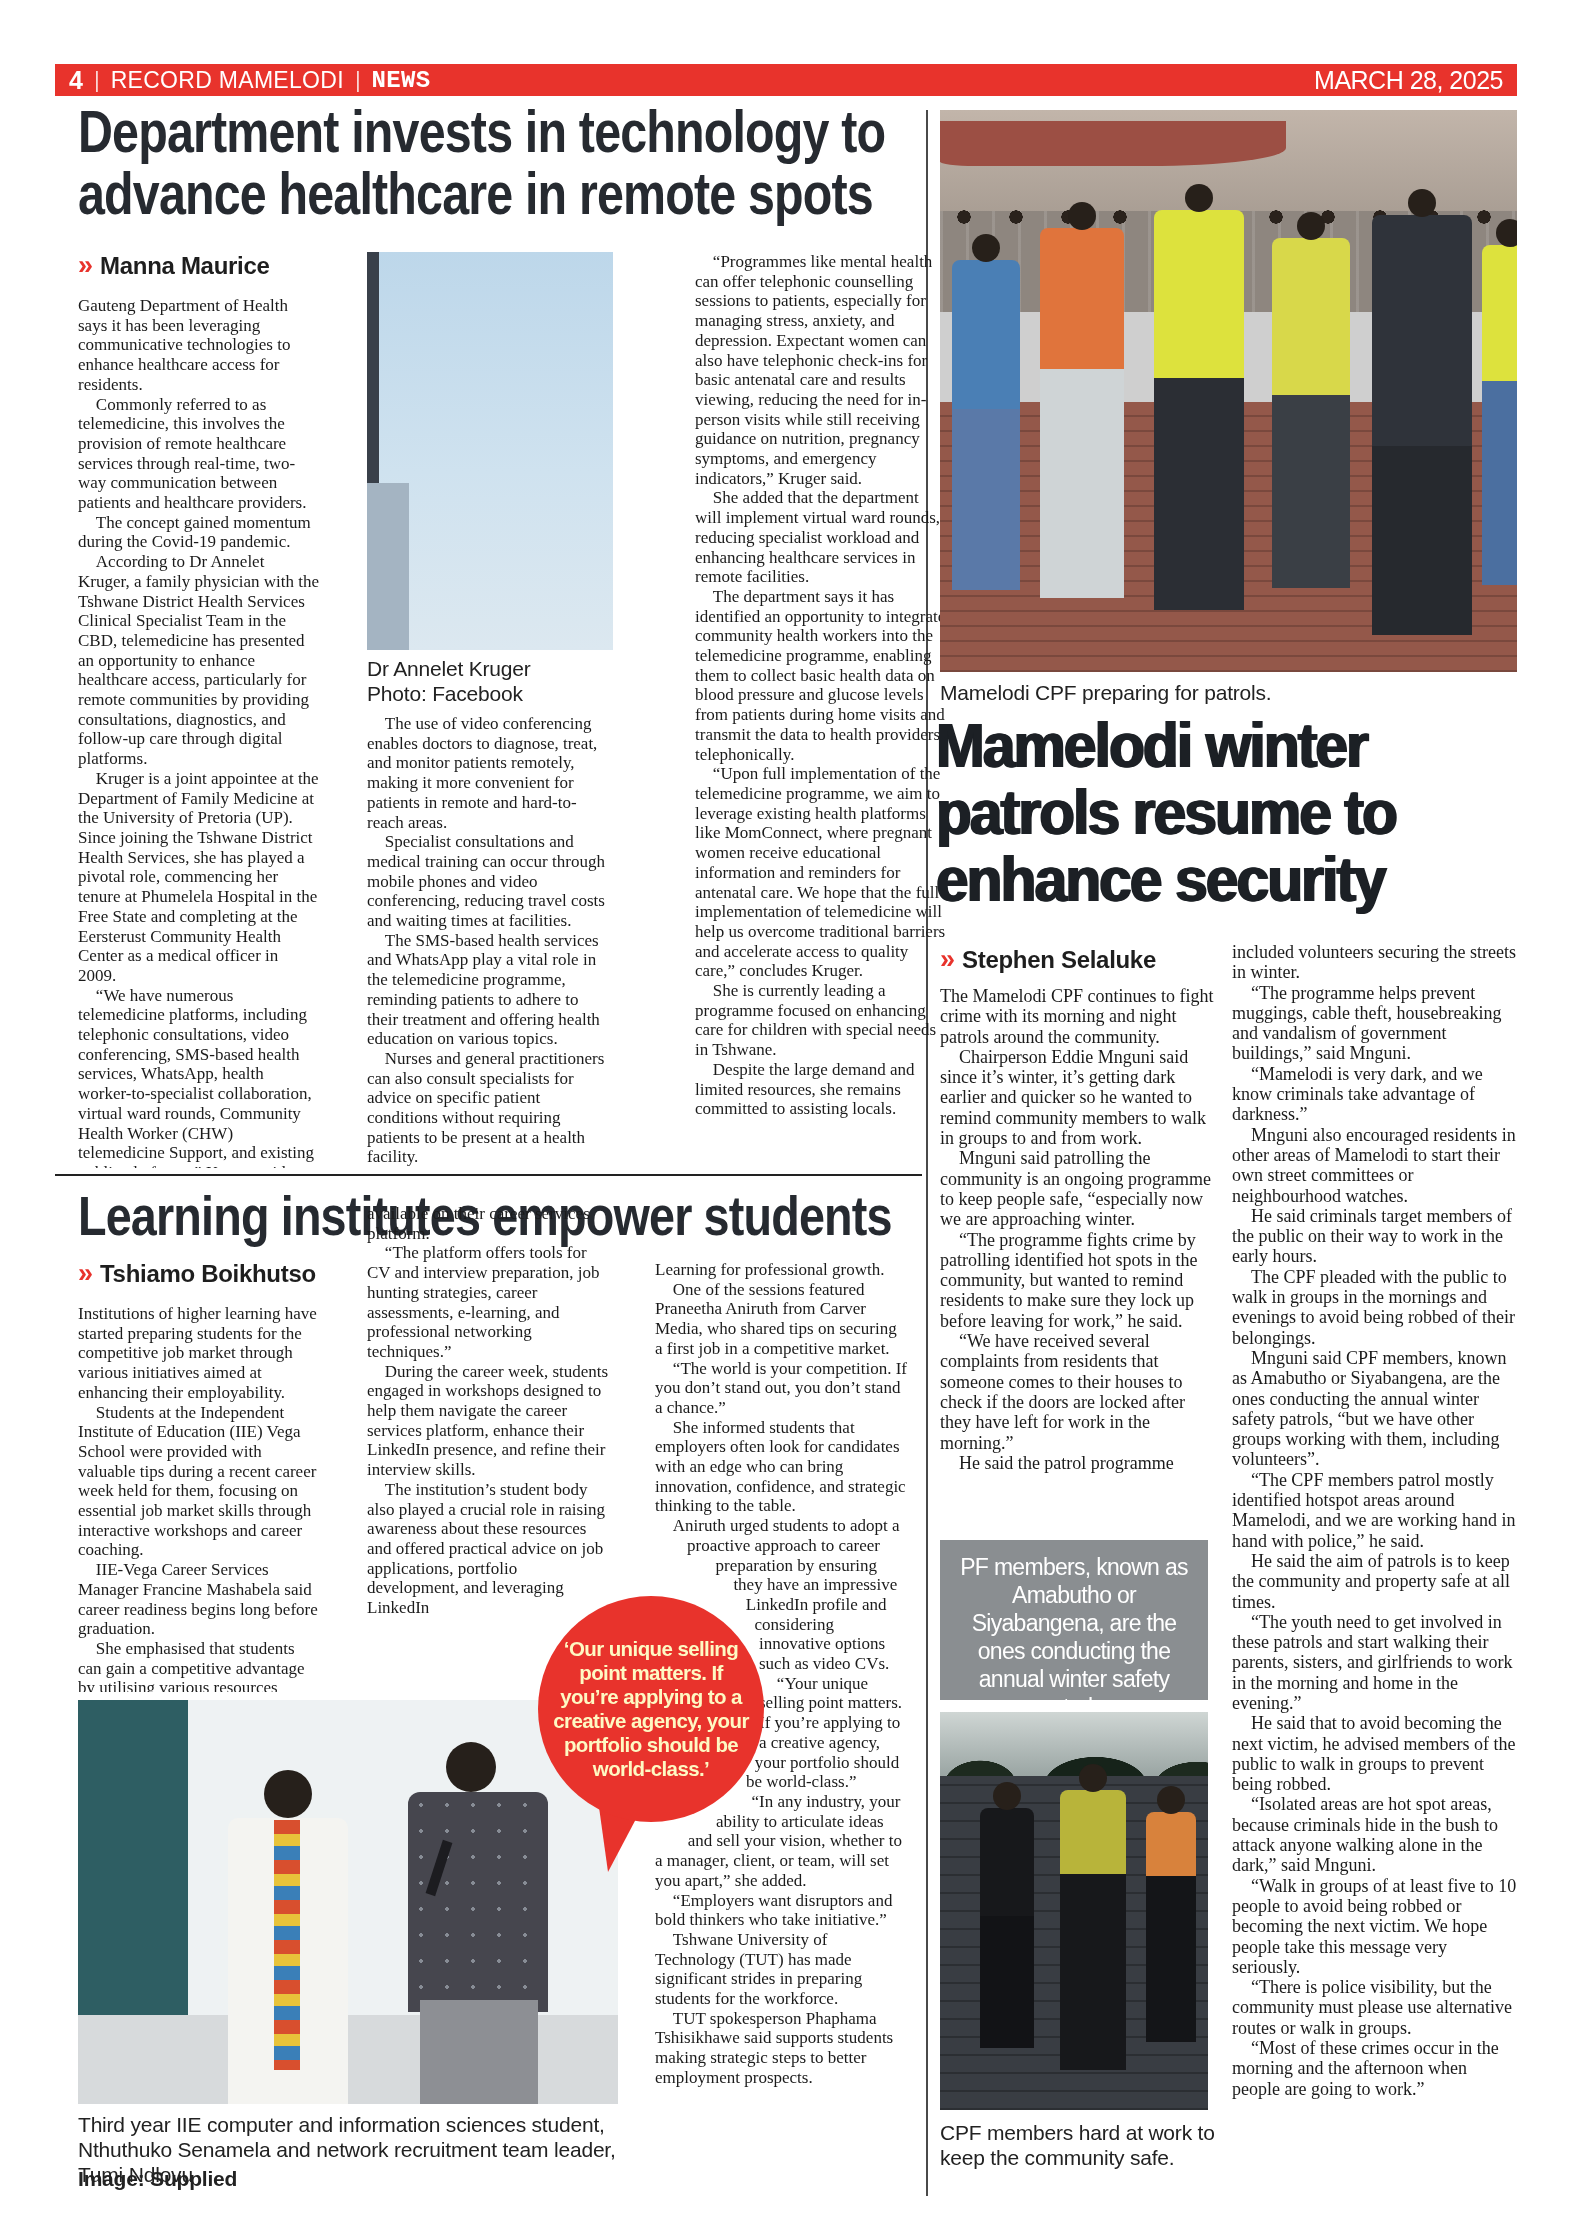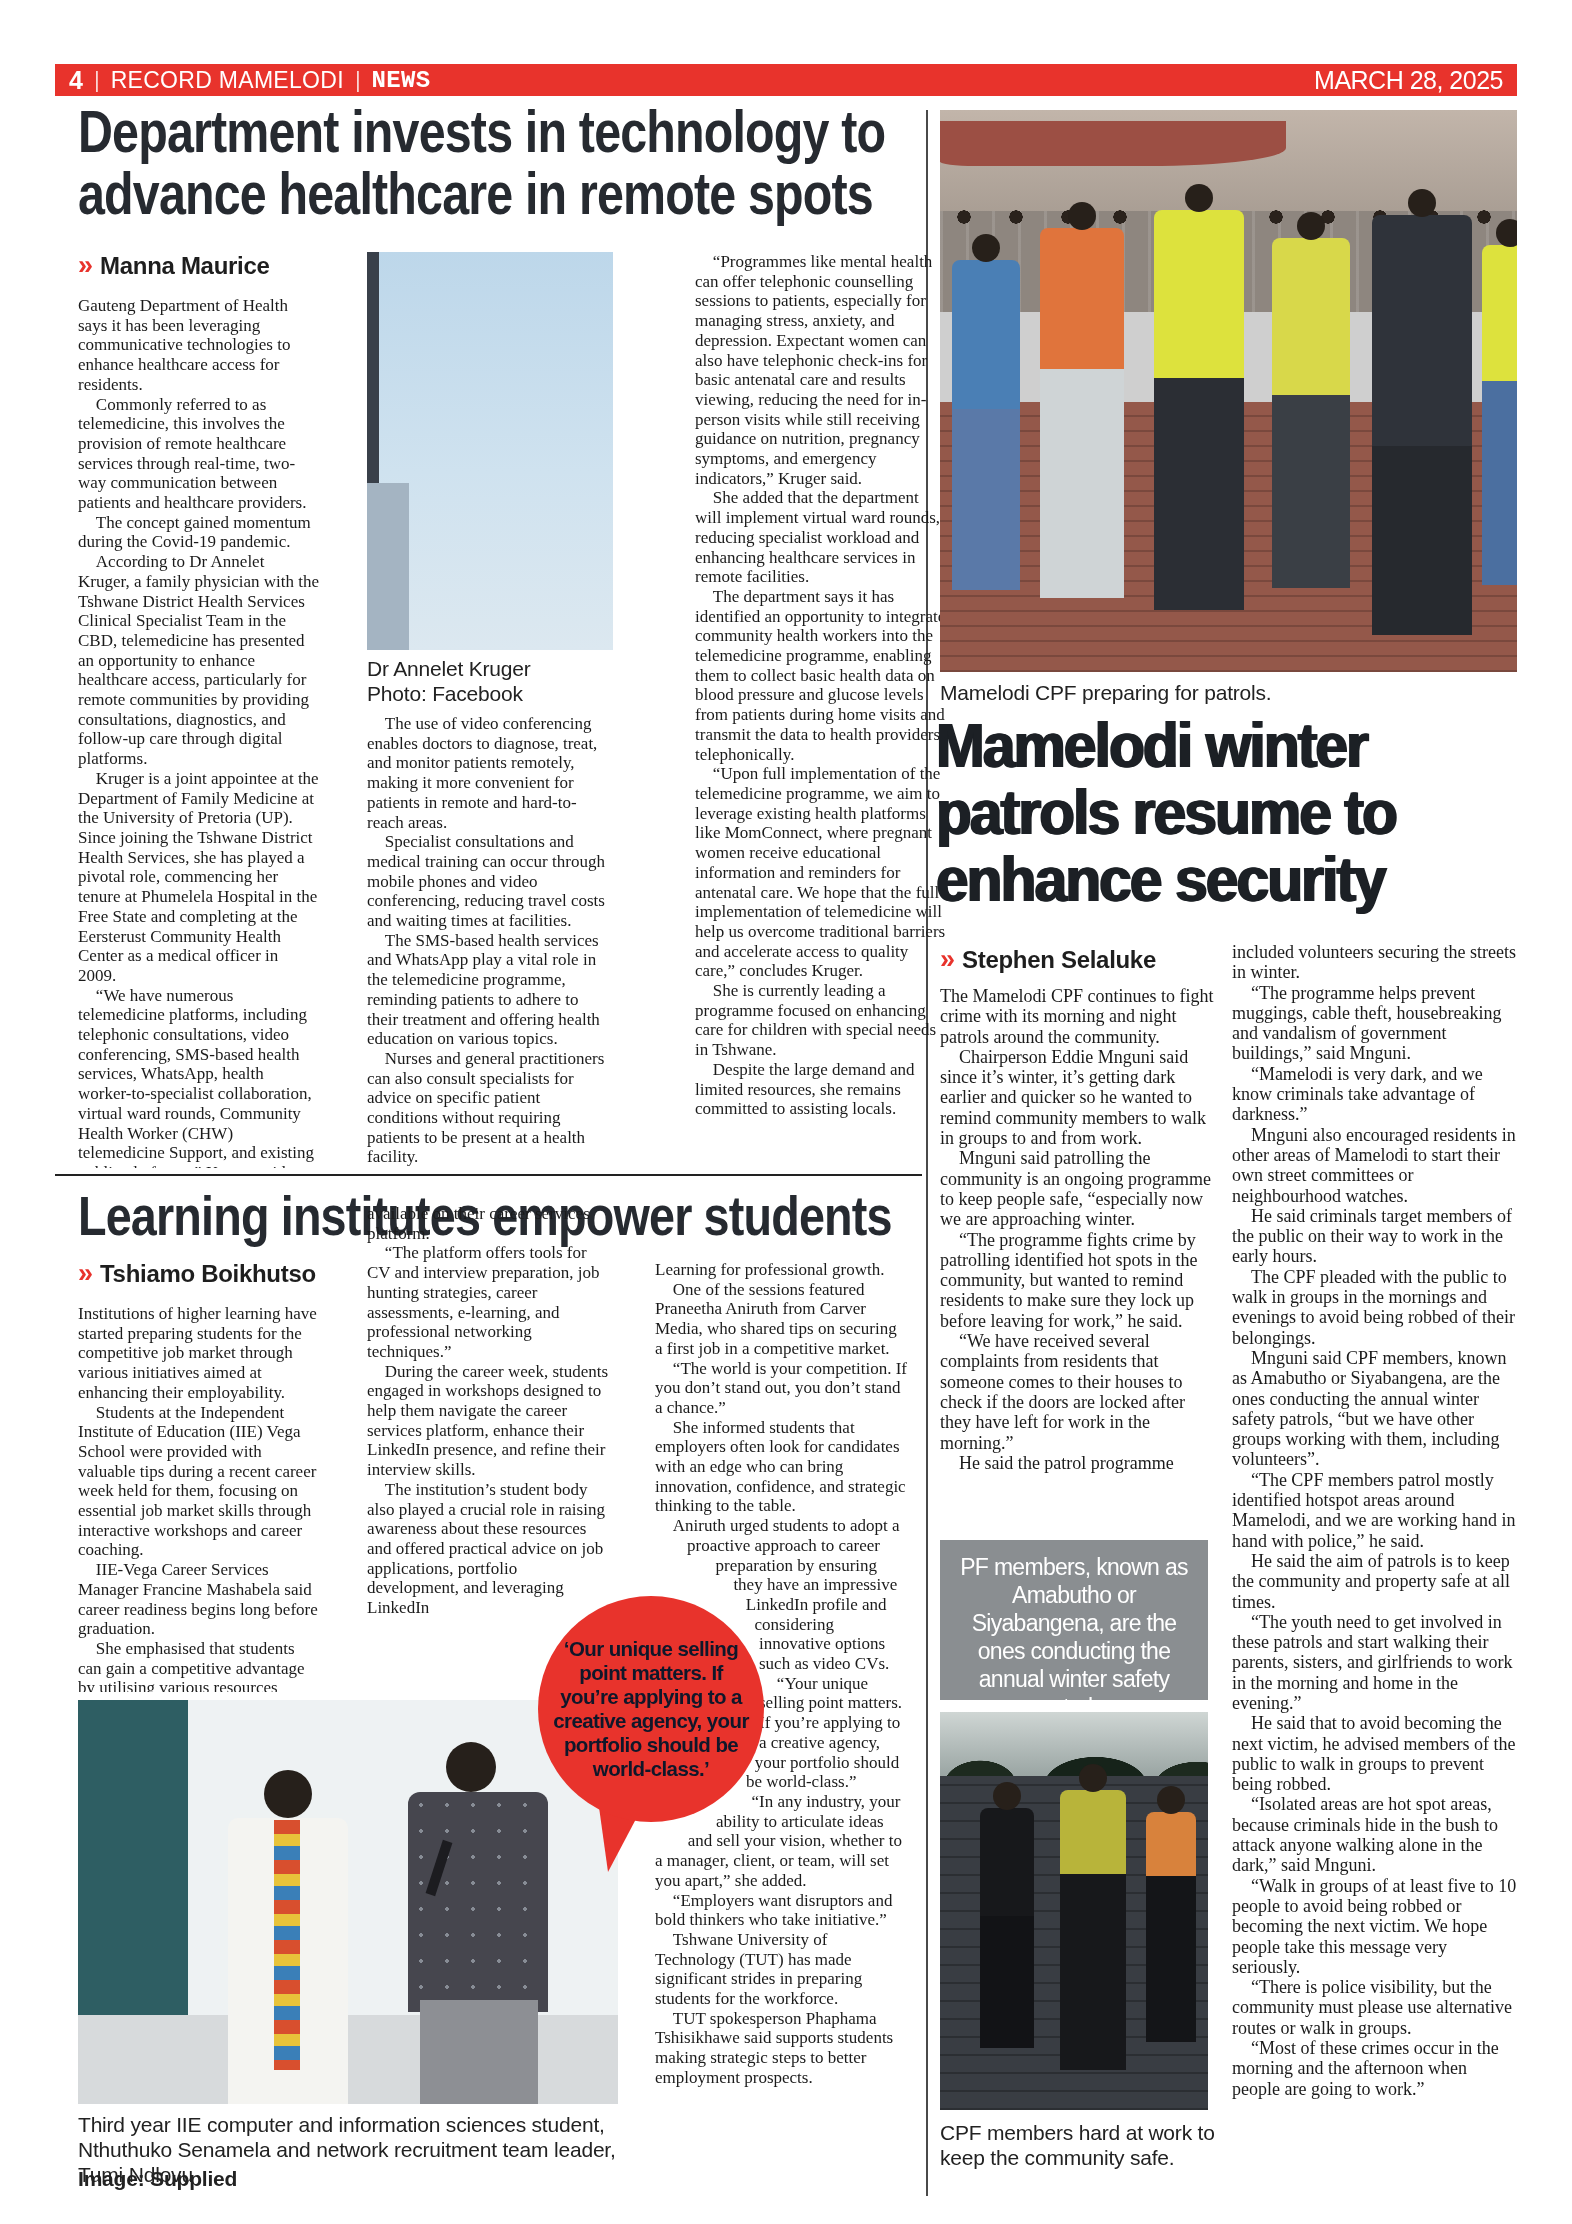--- a/index.html
+++ b/index.html
@@ -46,21 +46,21 @@
 
   
   .qbox{position:absolute;left:940px;top:1540px;width:268px;height:160px;box-sizing:border-box;
         background:var(--quote-box-bg,#8a8e91);color:#fff;text-align:center;padding:13px 10px 8px;}
   .qtext{font-size:23px;line-height:28px;letter-spacing:-.7px;font-weight:normal;}
   .qrule{height:3px;background:#fff;margin:8px 4px 6px;}
   .qattr{font-weight:bold;font-size:20px;letter-spacing:-.3px;}
 
   
   .bubble{position:absolute;left:538px;top:1596px;width:226px;height:226px;border-radius:50%;
-          background:var(--accent,#e8332c);color:#0f172a;z-index:6;display:flex;align-items:center;
+          background:var(--accent,#e8332c);color:#fef9c3;z-index:6;display:flex;align-items:center;
           justify-content:center;text-align:center;font-weight:bold;font-size:20.5px;
           line-height:24px;padding:14px;box-sizing:border-box;letter-spacing:-.6px;}
   .bubble-tail{position:absolute;left:598px;top:1800px;width:0;height:0;z-index:5;
           border-top:72px solid var(--accent,#e8332c);
           border-left:10px solid transparent;border-right:38px solid transparent;}
   .bubble-spacer{float:left;width:116px;height:295px;margin-top:60px;margin-left:-12px;
           shape-outside:ellipse(128px 150px at -18px 50%);}
 
   
   .photo{position:absolute;overflow:hidden;background:#cfcfcf;}

